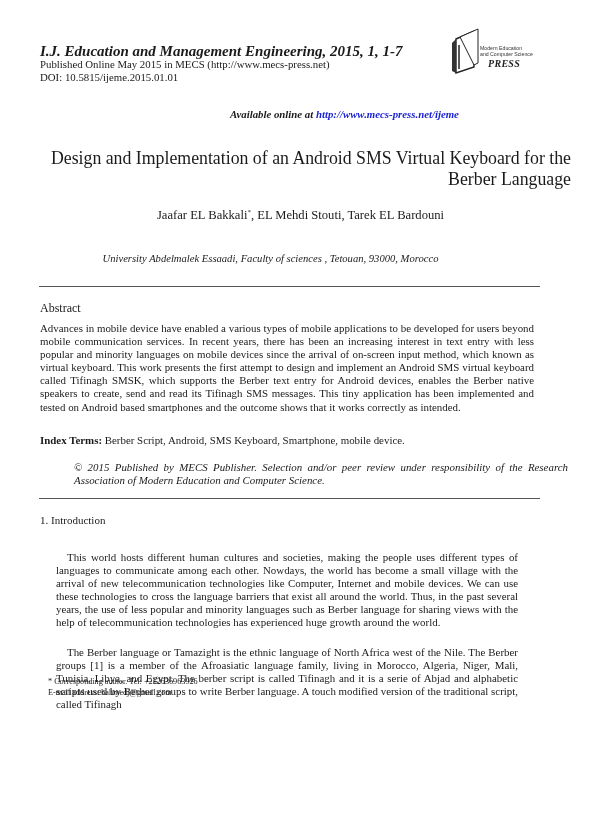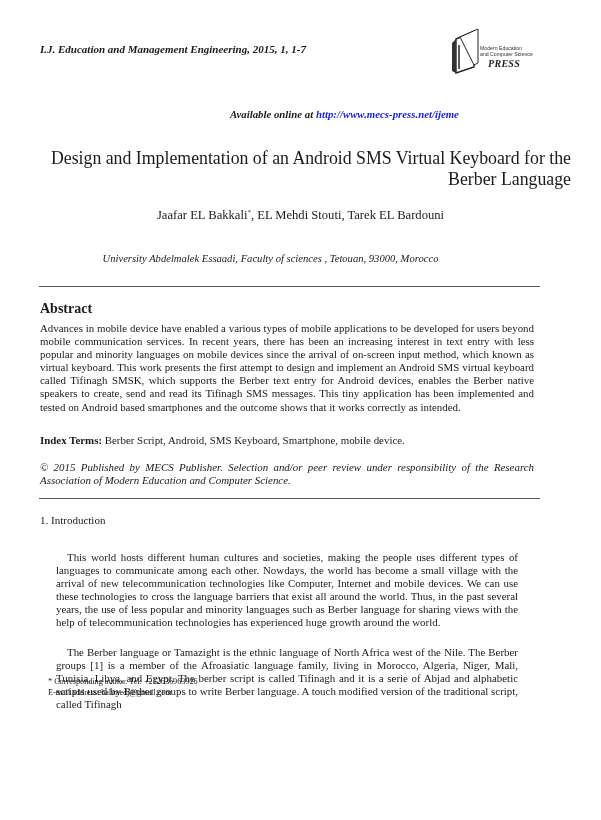--- a/index.html
+++ b/index.html
@@ -1,49 +1,51 @@
 <!DOCTYPE html>
 <html><head>
   <meta charset="utf-8">
   <style>
     html, body { margin: 0; padding: 0; background: #ffffff; }
     body {
       width: 601px; height: 820px; position: relative; overflow: hidden;
       font-family: "Liberation Serif", serif; color: #1a1a1a;
     }
     .abs { position: absolute; }
-    .journal { left: 40px; top: 43px; font-size: 11px; font-weight: bold; font-style: italic; }
+    .journal { left: 40px; top: 43px; font-size: 15px; font-weight: bold; font-style: italic; }
     .journal .ji { font-style: italic; }
     .publine { left: 40px; top: 58px; font-size: 10.8px; line-height: 12.5px; }
     .logo { left: 450px; top: 27px; width: 120px; height: 50px; }
     .logo .text1 { position:absolute; left: 30px; top: 19px; font-family: "Liberation Sans", sans-serif; font-size: 5.2px; line-height: 5.5px; color:#333; }
     .logo .text2 { position:absolute; left: 38px; top: 31px; font-family: "Liberation Serif", serif; font-size: 10px; font-weight:bold; font-style: italic; color:#222; letter-spacing: 0.3px;}
     .available { left: 0; width: 601px; top: 108px; text-align: center; font-size: 10.8px; font-weight: bold; font-style: italic; padding-left: 44px; }
     .available a { color: #1b24d6; text-decoration: none; }
     .title { left: 30px; width: 541px; top: 148px; text-align: right; font-size: 17.8px; line-height: 21px; }
     .authors { left: 0; width: 601px; top: 208px; text-align: center; font-size: 12.6px; }
     .authors sup { font-size: 7px; }
     .affil { left: 0; width: 541px; top: 253px; text-align: center; font-size: 10.6px; font-style: italic; }
     .rule { left: 39px; width: 501px; height: 1px; background: #555; }
-    .h-abstract { left: 40px; top: 301px; font-size: 14px; font-weight: bold; }
+    .h-abstract { left: 40px; top: 301px; font-size: 12px; font-weight: normal; }
     .para { left: 40px; width: 494px; font-size: 10.9px; line-height: 13.1px; text-align: justify; }
     .para p { margin: 16px; }
     .indent { text-indent: 11px; }
     .idx b { font-weight: bold; }
-    .copyright { font-style: italic; }
+    .copyright { font-style: italic; margin-left: 34px; }
     .h-intro { left: 40px; top: 514px; font-size: 11px; font-weight: normal; }
     .foot { left: 48px; top: 676px; font-size: 8.2px; line-height: 11px; }
   </style>
 </head>
 <body>
 
 <div class="abs journal">
   <span class="ji">I.J. Education and Management Engineering,</span><span> 2015, 1, 1-7</span>
 </div>
 <div class="abs publine">
+  <div>Published Online May 2015 in MECS (http://www.mecs-press.net)</div>
+  <div>DOI: 10.5815/ijeme.2015.01.01</div>
 </div>
 
 <div class="abs logo">
   <svg width="30" height="48" viewBox="0 0 30 48" style="position:absolute;left:0;top:0">
     <polygon points="6,12 24,4 24,40 6,46" fill="#fff" stroke="#222" stroke-width="1.4"></polygon>
     <polygon points="2,16 6,12 6,46 2,44" fill="#333"></polygon>
     <polygon points="10,10 28,2 28,36 24,38" fill="#fff" stroke="#222" stroke-width="1"></polygon>
     <line x1="9" y1="18" x2="9" y2="42" stroke="#222" stroke-width="1.5"></line>
   </svg>
   <div class="text1">

